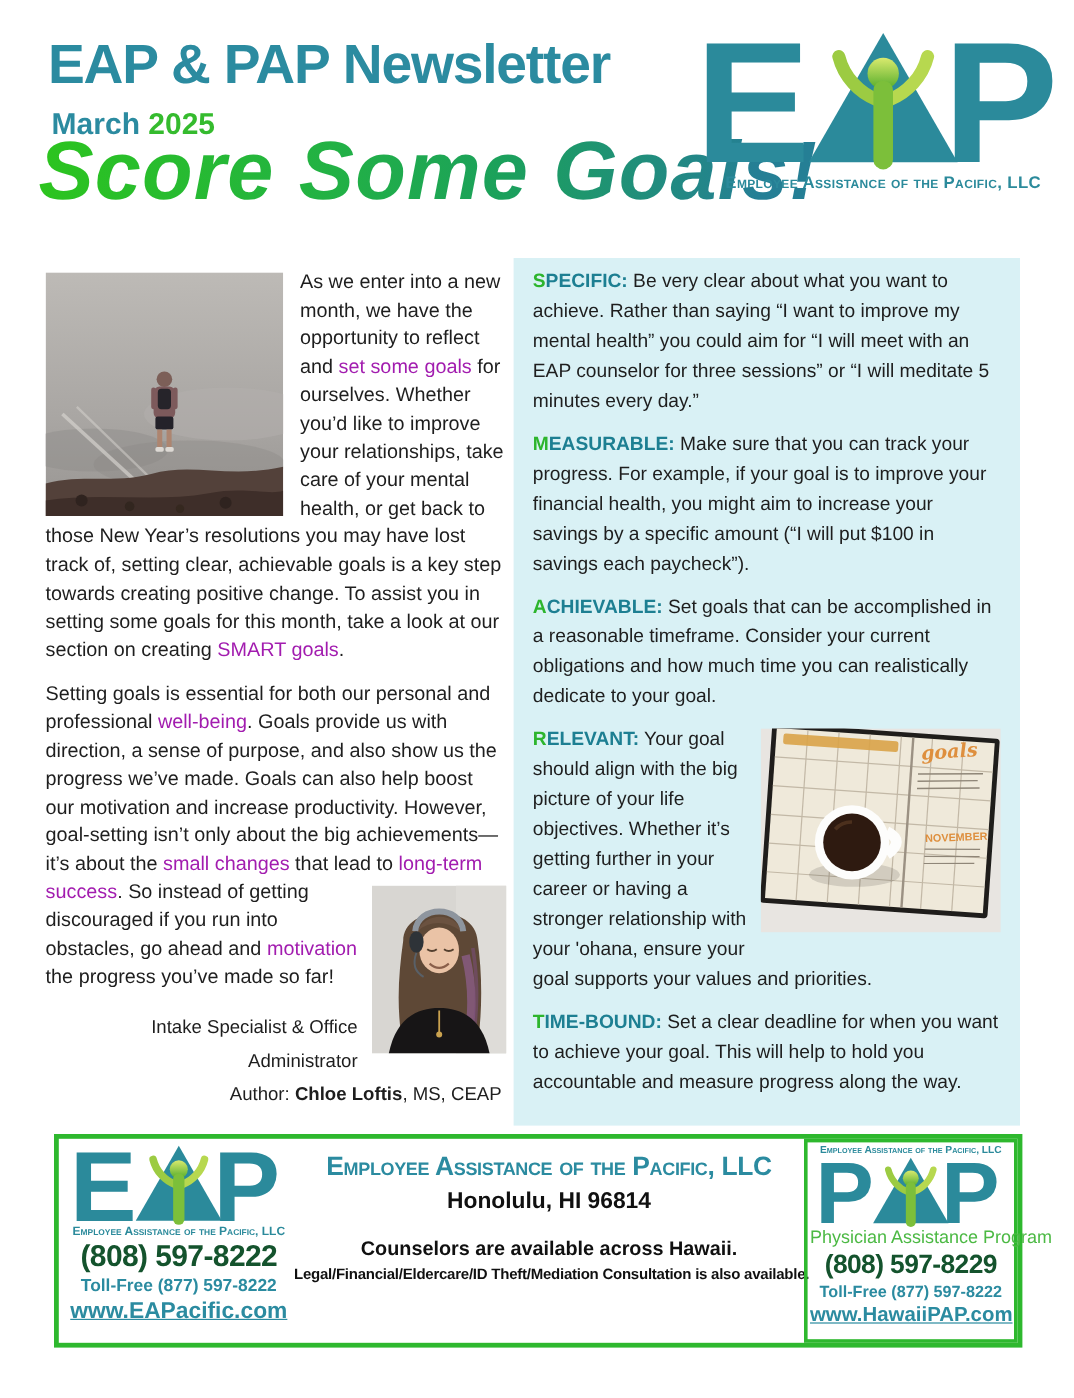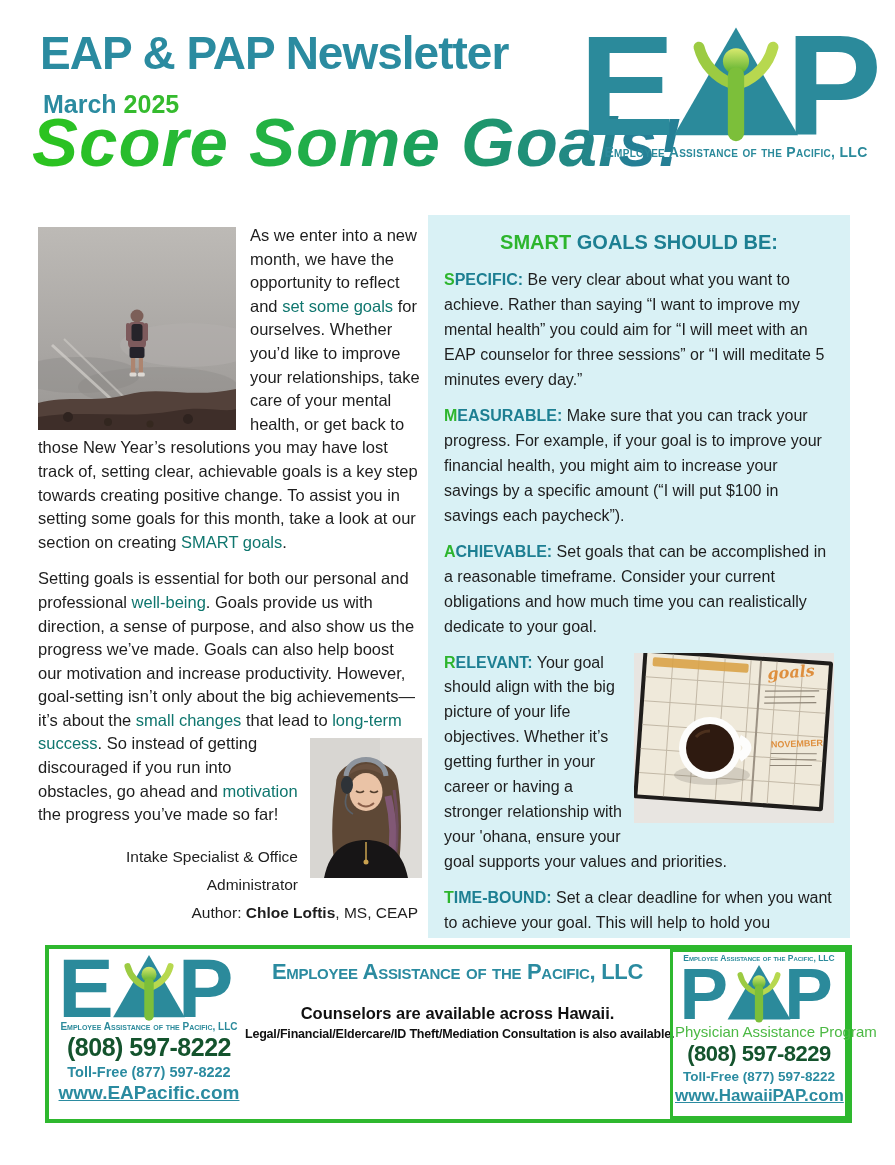--- a/index.html
+++ b/index.html
@@ -21,21 +21,21 @@
   .logo-caption { font-variant:small-caps; color:#2b8a9b; font-weight:bold; font-size:14px;
                   letter-spacing:.3px; white-space:nowrap; margin-top:2px; }
 
   
   .left-col { position:absolute; left:38px; top:224px; width:384px; font-size:16.5px;
               line-height:1.43; color:#1e1e1e; }
   .left-col p { margin:0; }
   .p2 { margin-top:13px !important; }
   .hiker { float:left; width:198px; height:203px; margin:3px 14px 4px 0; }
   .hiker svg, .author-photo svg, .calendar svg { display:block; width:100%; height:100%; }
-  .green-word { color:#0f766e; }
+  .green-word { color:#a21caf; }
   .author-photo { float:right; width:112px; height:140px; margin:6px 0 0 12px; }
   .author-block { text-align:right; font-size:15.5px; margin-top:16px; padding-right:4px;
                   line-height:1.8; color:#1e1e1e; }
   .author-name { font-weight:bold; }
 
   
   .panel { position:absolute; left:428px; top:215px; width:422px; height:723px; background:#d9f1f5;
            padding:8px 16px 0; box-sizing:border-box; font-size:16px; line-height:1.56;
            color:#1e1e1e; overflow:hidden; }
   .panel-title { text-align:center; font-weight:bold; font-size:20px; margin:4px 0 10px; }
@@ -171,21 +171,20 @@
         </span><span>discouraged if you run into obstacles, go ahead and </span><span class="green-word">motivation</span><span> the progress you’ve made so far!</span>
     </p>
 
     <div class="author-block">
       <div>Intake Specialist &amp; Office Administrator</div>
       <div><span>Author: </span><span class="author-name">Chloe Loftis</span><span>, MS, CEAP</span></div>
     </div>
   </div>
 
   <div class="panel">
-    <div class="panel-title"><span class="t-green">SMART</span><span class="t-teal"> GOALS SHOULD BE:</span></div>
 
     <p><b class="lbl"><span class="f">S</span><span class="r">PECIFIC:</span></b> <span>Be very clear about what you want to achieve. Rather than saying “I want to improve my mental health” you could aim for “I will meet with an EAP counselor for three sessions” or “I will meditate 5 minutes every day.”</span></p>
 
     <p><b class="lbl"><span class="f">M</span><span class="r">EASURABLE:</span></b> <span>Make sure that you can track your progress. For example, if your goal is to improve your financial health, you might aim to increase your savings by a specific amount (“I will put $100 in savings each paycheck”).</span></p>
 
     <p><b class="lbl"><span class="f">A</span><span class="r">CHIEVABLE:</span></b> <span>Set goals that can be accomplished in a reasonable timeframe. Consider your current obligations and how much time you can realistically dedicate to your goal.</span></p>
 
     <p><span class="calendar">
           <svg viewBox="0 0 200 170" role="img">
         <rect width="200" height="170" fill="#e8e5e1"></rect>
@@ -252,20 +251,21 @@
         </g>
       </svg>
       <div class="f-caption">Employee Assistance of the Pacific, LLC</div>
       <div class="f-phone">(808) 597-8222</div>
       <div class="f-tollfree">Toll-Free (877) 597-8222</div>
       <div><span class="f-site">www.EAPacific.com</span></div>
     </div>
 
     <div class="f-center">
       <div class="f-org">Employee Assistance of the Pacific, LLC</div>
+      <div class="f-addr f-addr2">Honolulu, HI 96814</div>
       <div class="f-note1">Counselors are available across Hawaii.</div>
       <div class="f-note2">Legal/Financial/Eldercare/ID Theft/Mediation Consultation is also available.</div>
     </div>
 
     <div class="f-right">
       <div class="f-caption">Employee Assistance of the Pacific, LLC</div>
       <svg width="150" height="60" viewBox="0 0 272 108" role="img">
         <defs>
             <linearGradient id="figp" x1="0" y1="0" x2="0" y2="1">
           <stop offset="0" stop-color="#d9ea6e"></stop>

